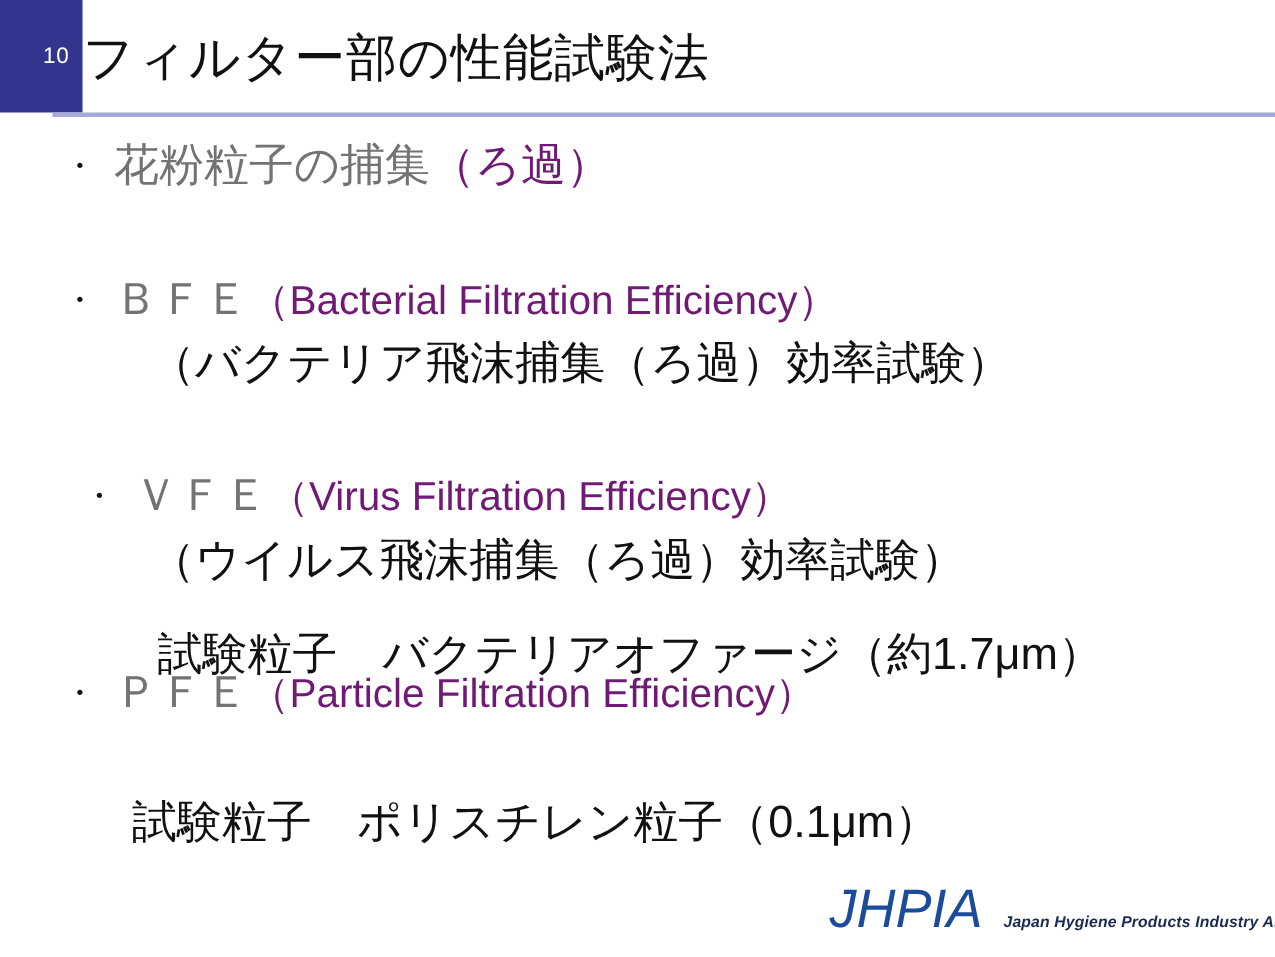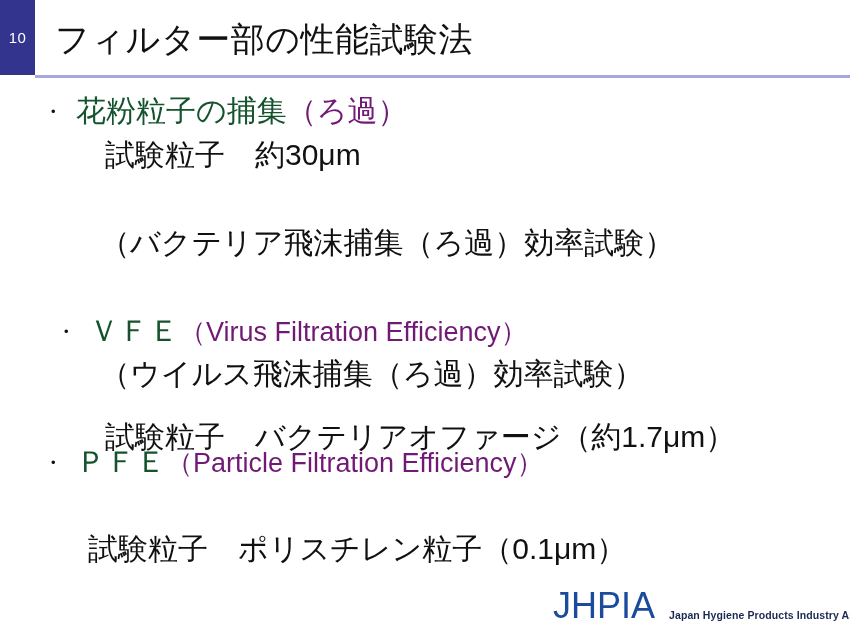--- a/index.html
+++ b/index.html
@@ -29,20 +29,21 @@
     top: 0;
     width: 35px;
     height: 75px;
     background: #33348e;
     color: #ffffff;
     font-size: 15px;
     display: flex;
     align-items: center;
     justify-content: center;
     letter-spacing: 0.5px;
+    padding-left: 20px;
   }
   .slide-title {
     position: absolute;
     left: 55px;
     top: 9px;
     font-size: 34px;
     line-height: 60px;
     color: #111111;
     white-space: nowrap;
     letter-spacing: 0.5px;
@@ -65,21 +66,21 @@
     height: 480px;
   }
   .line {
     position: absolute;
     white-space: nowrap;
     color: #111111;
     font-size: 30px;
     line-height: 30px;
   }
   .line .red {
-    color: #14532d;
+    color: #737373;
   }
   .line .blk {
     color: #701a75;
   }
   .bullet-dot {
     display: inline-block;
     width: 34px;
     color: #111111;
     font-size: 22px;
     vertical-align: 2px;
@@ -89,20 +90,21 @@
     letter-spacing: 0px;
   }
 
   
   .footer-logo {
     position: absolute;
     left: 553px;
     top: 586px;
     width: 297px;
     height: 44px;
+    font-style: italic;
   }
   .logo-mark {
     position: absolute;
     left: 0;
     top: 0;
     font-size: 36px;
     line-height: 40px;
     color: #1b4b9b;
     letter-spacing: 0px;
     font-weight: 400;
@@ -126,22 +128,24 @@
   <div class="slide-number-badge">10</div>
   <div class="slide-title">フィルター部の性能試験法</div>
   <div class="header-rule"></div>
 </div>
 
 <div class="slide-body">
 
   <div class="line" style="left:42px; top:18px;">
     <span class="bullet-dot">・</span><span class="red">花粉粒子の捕集</span><span class="blk">（ろ過）</span>
   </div>
-  <div class="line" style="left:105px; top:62px;">試験粒子　約30μm</div>
 
+  <div class="line" style="left:42px; top:107px;">
+    <span class="bullet-dot">・</span><span class="red">ＢＦＥ</span><span class="blk ascii">（Bacterial Filtration Efficiency）</span>
+  </div>
   <div class="line" style="left:100px; top:150px;">（バクテリア飛沫捕集（ろ過）効率試験）</div>
 
   <div class="line" style="left:42px; top:238px;margin-left:13px;">
     <span class="bullet-dot">・</span><span class="red">ＶＦＥ</span><span class="blk ascii">（Virus Filtration Efficiency）</span>
   </div>
   <div class="line" style="left:100px; top:281px;">（ウイルス飛沫捕集（ろ過）効率試験）</div>
   <div class="line" style="left:105px; top:344px;">試験粒子　バクテリアオファージ（約1.7μm）</div>
 
   <div class="line" style="left:42px; top:369px;">
     <span class="bullet-dot">・</span><span class="red">ＰＦＥ</span><span class="blk ascii">（Particle Filtration Efficiency）</span>

